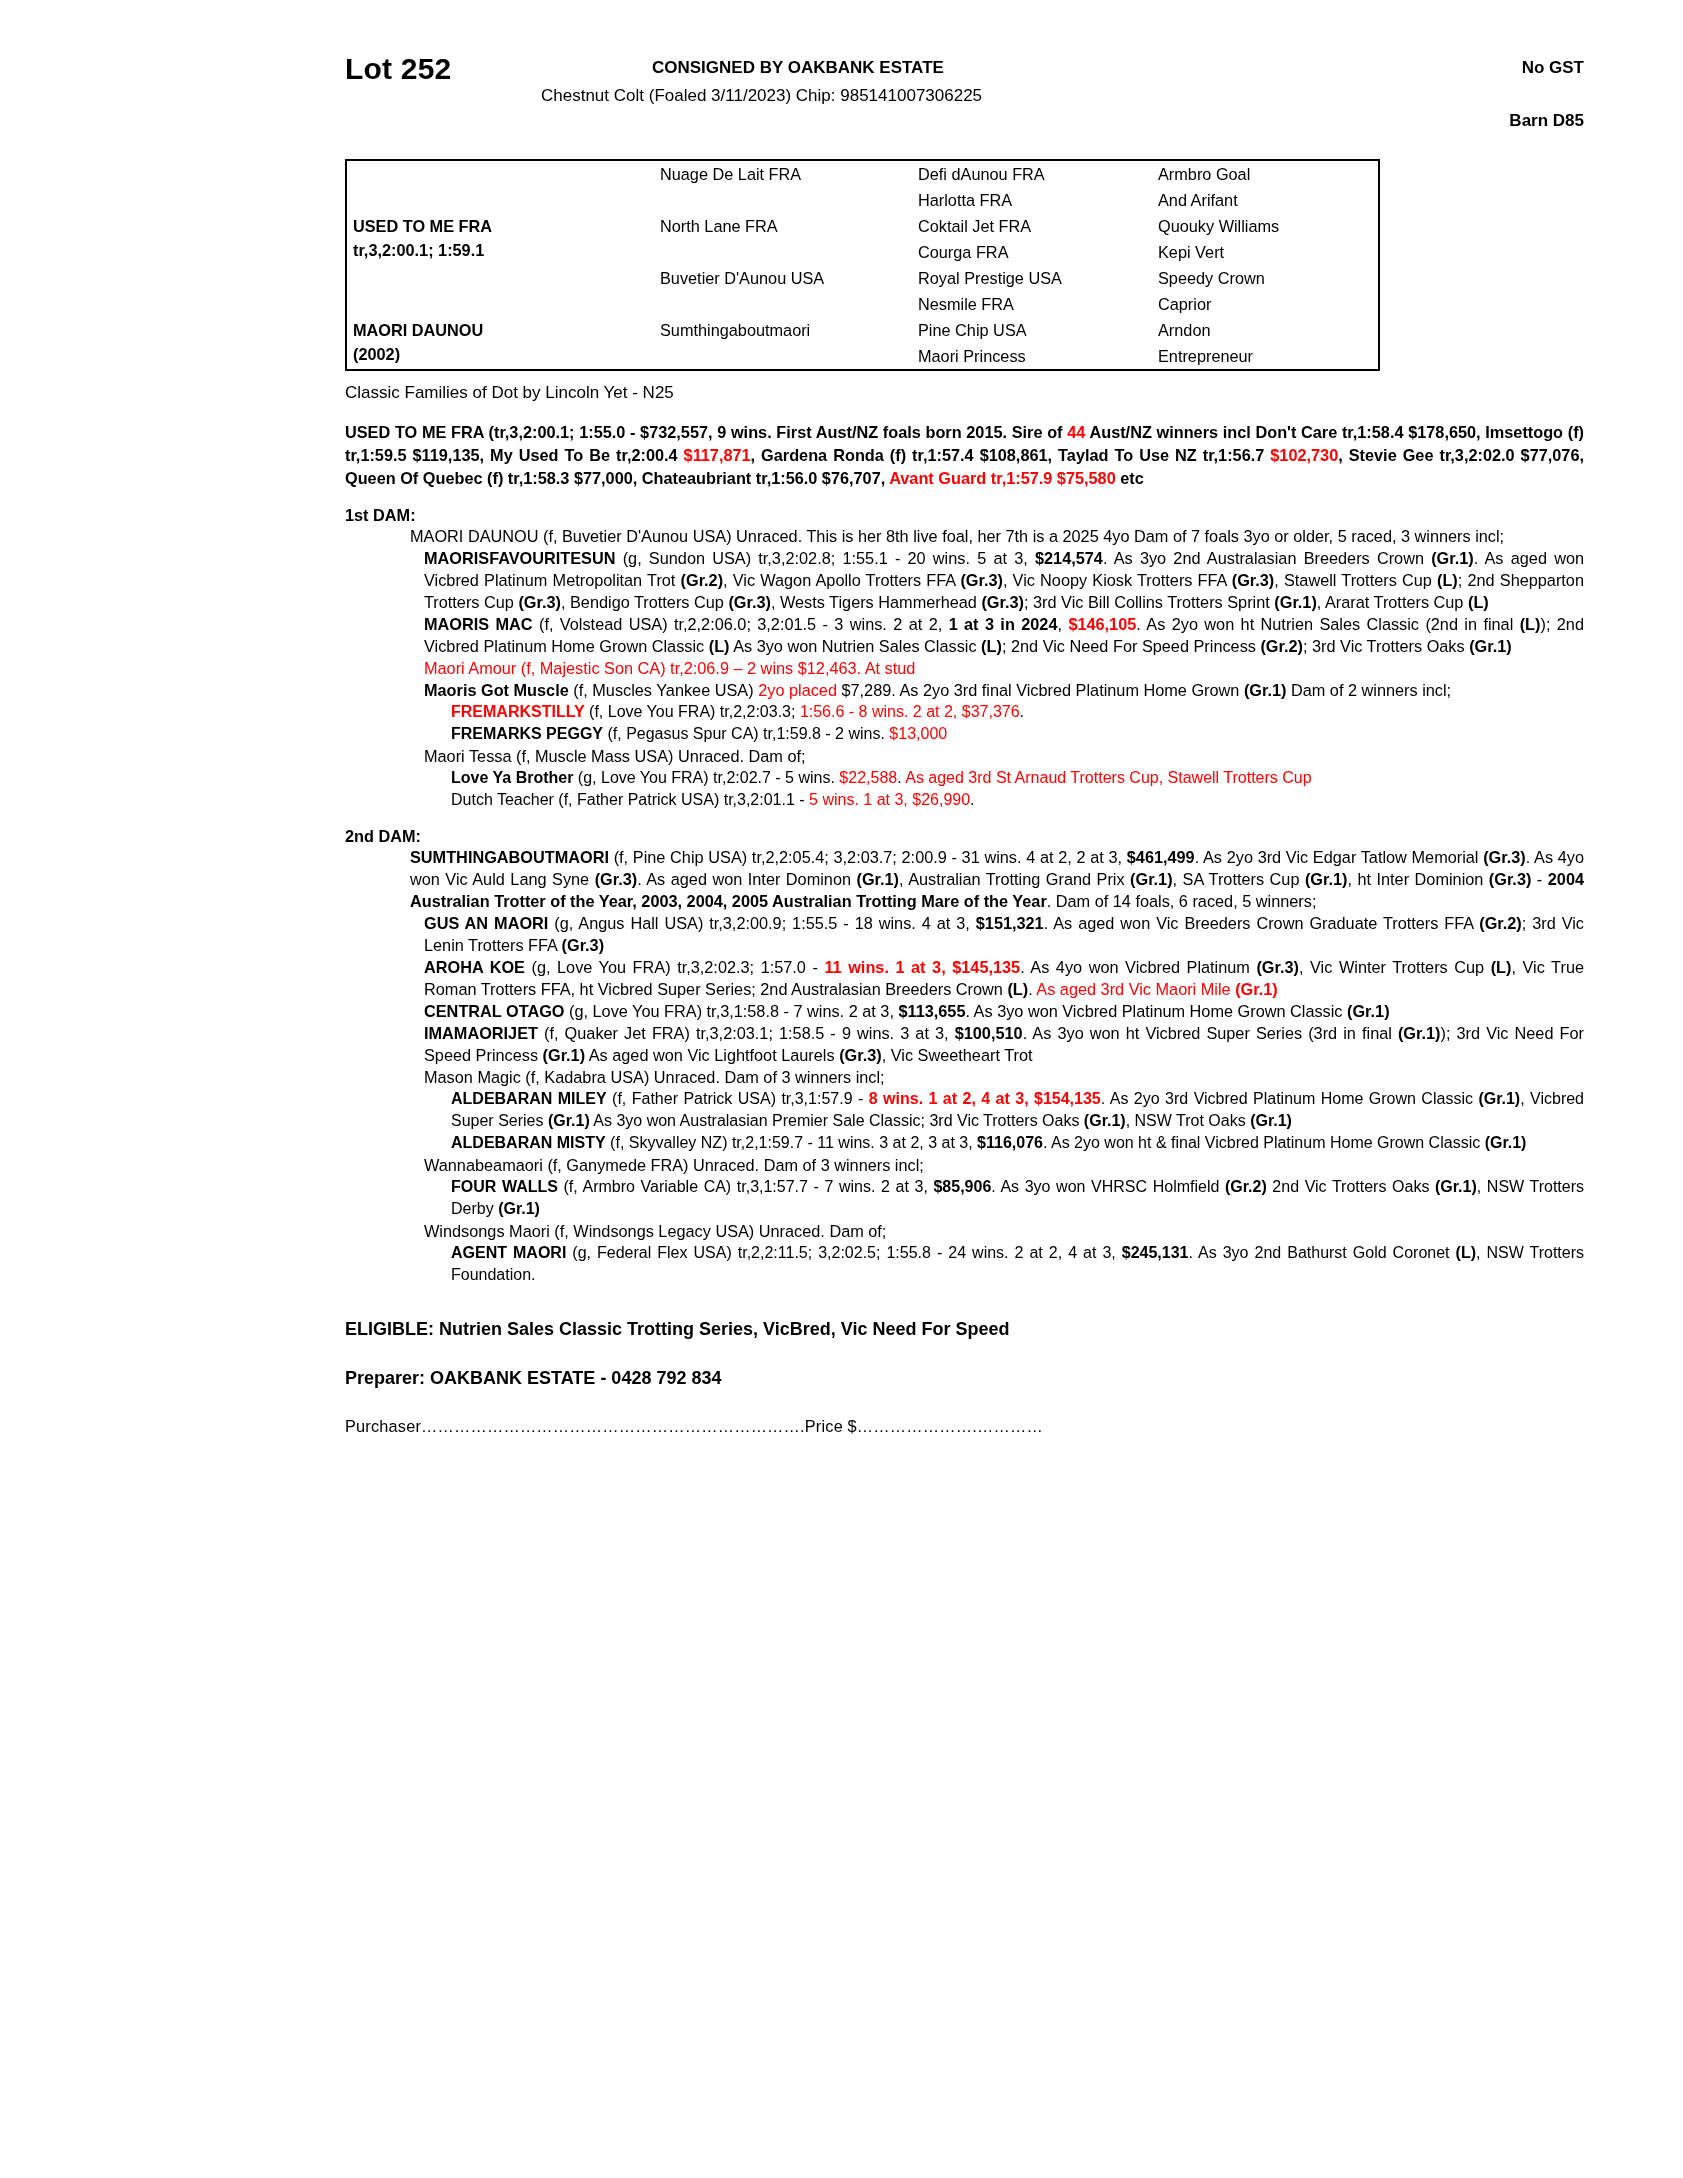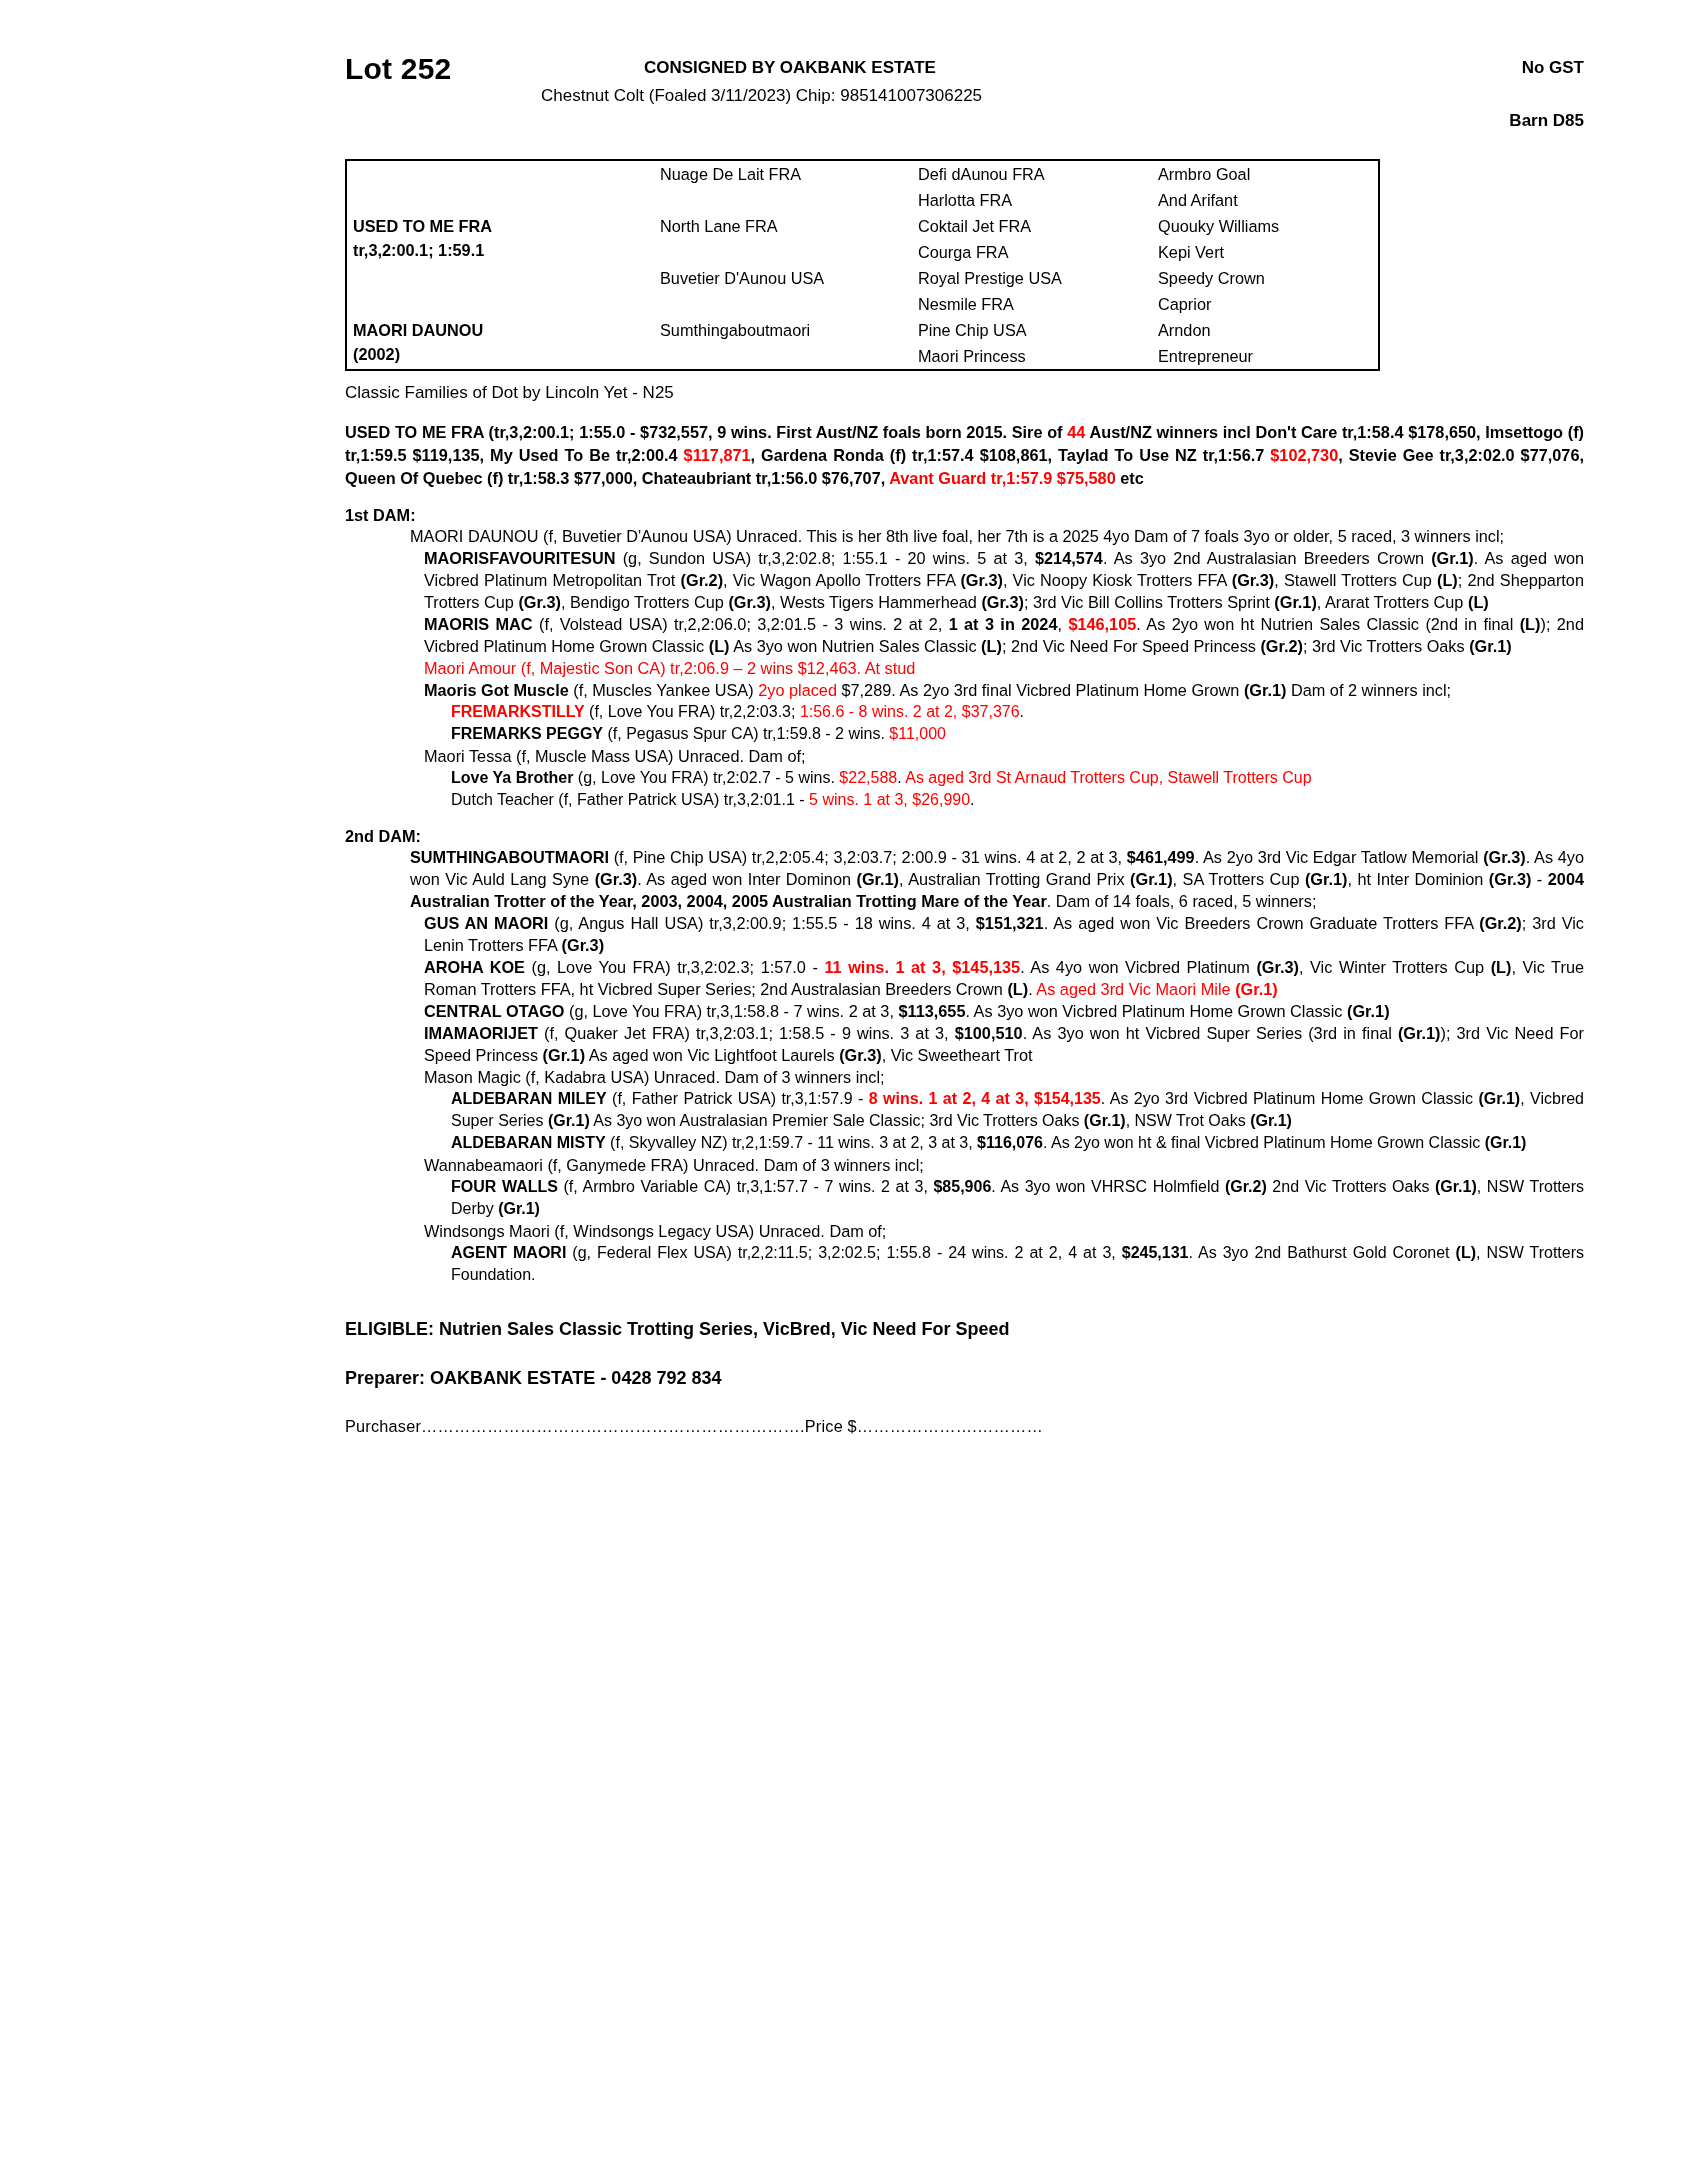--- a/index.html
+++ b/index.html
@@ -29,21 +29,21 @@
   .lot-title {
     position: absolute;
     left: 0;
     top: 4px;
     font-size: 30px;
     font-weight: bold;
     letter-spacing: 0.2px;
   }
   .consigned {
     position: absolute;
-    left: 299px;
+    left: 307px;
     top: 10px;
     font-size: 17px;
     font-weight: bold;
   }
   .no-gst {
     position: absolute;
     right: 0;
     top: 10px;
     font-size: 17px;
     font-weight: bold;
@@ -227,21 +227,21 @@
   <div class="dam-head">1st DAM:</div>
   <div class="lvl1">
     <span>MAORI DAUNOU</span><span> (f, Buvetier D'Aunou USA) Unraced. This is her 8th live foal, her 7th is a 2025 4yo Dam of 7 foals 3yo or older, 5 raced, 3 winners incl;</span>
   </div>
   <div id="first-dam-entries">
       <div class="lvl2"><span style="font-weight: bold;">MAORISFAVOURITESUN</span><span> (g, Sundon USA) tr,3,2:02.8; 1:55.1 - 20 wins. 5 at 3, </span><span style="font-weight: bold;">$214,574</span><span>. As 3yo 2nd Australasian Breeders Crown </span><span style="font-weight: bold;">(Gr.1)</span><span>. As aged won Vicbred Platinum Metropolitan Trot </span><span style="font-weight: bold;">(Gr.2)</span><span>, Vic Wagon Apollo Trotters FFA </span><span style="font-weight: bold;">(Gr.3)</span><span>, Vic Noopy Kiosk Trotters FFA </span><span style="font-weight: bold;">(Gr.3)</span><span>, Stawell Trotters Cup </span><span style="font-weight: bold;">(L)</span><span>; 2nd Shepparton Trotters Cup </span><span style="font-weight: bold;">(Gr.3)</span><span>, Bendigo Trotters Cup </span><span style="font-weight: bold;">(Gr.3)</span><span>, Wests Tigers Hammerhead </span><span style="font-weight: bold;">(Gr.3)</span><span>; 3rd Vic Bill Collins Trotters Sprint </span><span style="font-weight: bold;">(Gr.1)</span><span>, Ararat Trotters Cup </span><span style="font-weight: bold;">(L)</span></div>
       <div class="lvl2"><span style="font-weight: bold;">MAORIS MAC</span><span> (f, Volstead USA) tr,2,2:06.0; 3,2:01.5 - 3 wins. 2 at 2, </span><span style="font-weight: bold;">1 at 3 in 2024</span><span>, </span><span style="font-weight: bold; color: rgb(255, 0, 0);">$146,105</span><span>. As 2yo won ht Nutrien Sales Classic (2nd in final </span><span style="font-weight: bold;">(L)</span><span>); 2nd Vicbred Platinum Home Grown Classic </span><span style="font-weight: bold;">(L)</span><span> As 3yo won Nutrien Sales Classic </span><span style="font-weight: bold;">(L)</span><span>; 2nd Vic Need For Speed Princess </span><span style="font-weight: bold;">(Gr.2)</span><span>; 3rd Vic Trotters Oaks </span><span style="font-weight: bold;">(Gr.1)</span></div>
       <div class="lvl2"><span style="font-weight: normal; color: rgb(255, 0, 0);">Maori Amour</span><span style="color: rgb(255, 0, 0);"> (f, Majestic Son CA) tr,2:06.9 – 2 wins $12,463. At stud</span></div>
       <div class="lvl2"><span style="font-weight: bold;">Maoris Got Muscle</span><span> (f, Muscles Yankee USA) </span><span style="color: rgb(255, 0, 0);">2yo placed</span><span> $7,289. As 2yo 3rd final Vicbred Platinum Home Grown </span><span style="font-weight: bold;">(Gr.1)</span><span> Dam of 2 winners incl;</span></div>
       <div class="lvl3"><span style="font-weight: bold; color: rgb(255, 0, 0);">FREMARKSTILLY</span><span> (f, Love You FRA) tr,2,2:03.3; </span><span style="color: rgb(255, 0, 0);">1:56.6 - 8 wins. 2 at 2, $37,376</span><span>.</span></div>
-      <div class="lvl3"><span style="font-weight: bold;">FREMARKS PEGGY</span><span> (f, Pegasus Spur CA) tr,1:59.8 - 2 wins. </span><span style="color: rgb(255, 0, 0);">$11,000</span></div>
+      <div class="lvl3"><span style="font-weight: bold;">FREMARKS PEGGY</span><span> (f, Pegasus Spur CA) tr,1:59.8 - 2 wins. </span><span style="color: rgb(255, 0, 0);">$13,000</span></div>
       <div class="lvl2"><span style="font-weight: normal;">Maori Tessa</span><span> (f, Muscle Mass USA) Unraced. Dam of;</span></div>
       <div class="lvl3"><span style="font-weight: bold;">Love Ya Brother</span><span> (g, Love You FRA) tr,2:02.7 - 5 wins. </span><span style="color: rgb(255, 0, 0); margin-top: 16px;">$22,588</span><span>. </span><span style="color: rgb(255, 0, 0);">As aged 3rd St Arnaud Trotters Cup, Stawell Trotters Cup</span></div>
       <div class="lvl3"><span style="font-weight: normal;">Dutch Teacher</span><span> (f, Father Patrick USA) tr,3,2:01.1 - </span><span style="color: rgb(255, 0, 0);">5 wins. 1 at 3, $26,990</span><span>.</span></div>
     </div>
 
   <div class="dam-head">2nd DAM:</div>
   <div class="lvl1">
     <b>SUMTHINGABOUTMAORI</b><span id="second-dam-intro-segs"><span> (f, Pine Chip USA) tr,2,2:05.4; 3,2:03.7; 2:00.9 - 31 wins. 4 at 2, 2 at 3, </span><span style="font-weight: bold;">$461,499</span><span>. As 2yo 3rd Vic Edgar Tatlow Memorial </span><span style="font-weight: bold;">(Gr.3)</span><span>. As 4yo won Vic Auld Lang Syne </span><span style="font-weight: bold;">(Gr.3)</span><span>. As aged won Inter Dominon </span><span style="font-weight: bold;">(Gr.1)</span><span>, Australian Trotting Grand Prix </span><span style="font-weight: bold;">(Gr.1)</span><span>, SA Trotters Cup </span><span style="font-weight: bold;">(Gr.1)</span><span>, ht Inter Dominion </span><span style="font-weight: bold;">(Gr.3)</span><span> - </span><span style="font-weight: bold;">2004 Australian Trotter of the Year, 2003, 2004, 2005 Australian Trotting Mare of the Year</span><span>. Dam of 14 foals, 6 raced, 5 winners;</span></span>
   </div>
   <div id="second-dam-entries">

